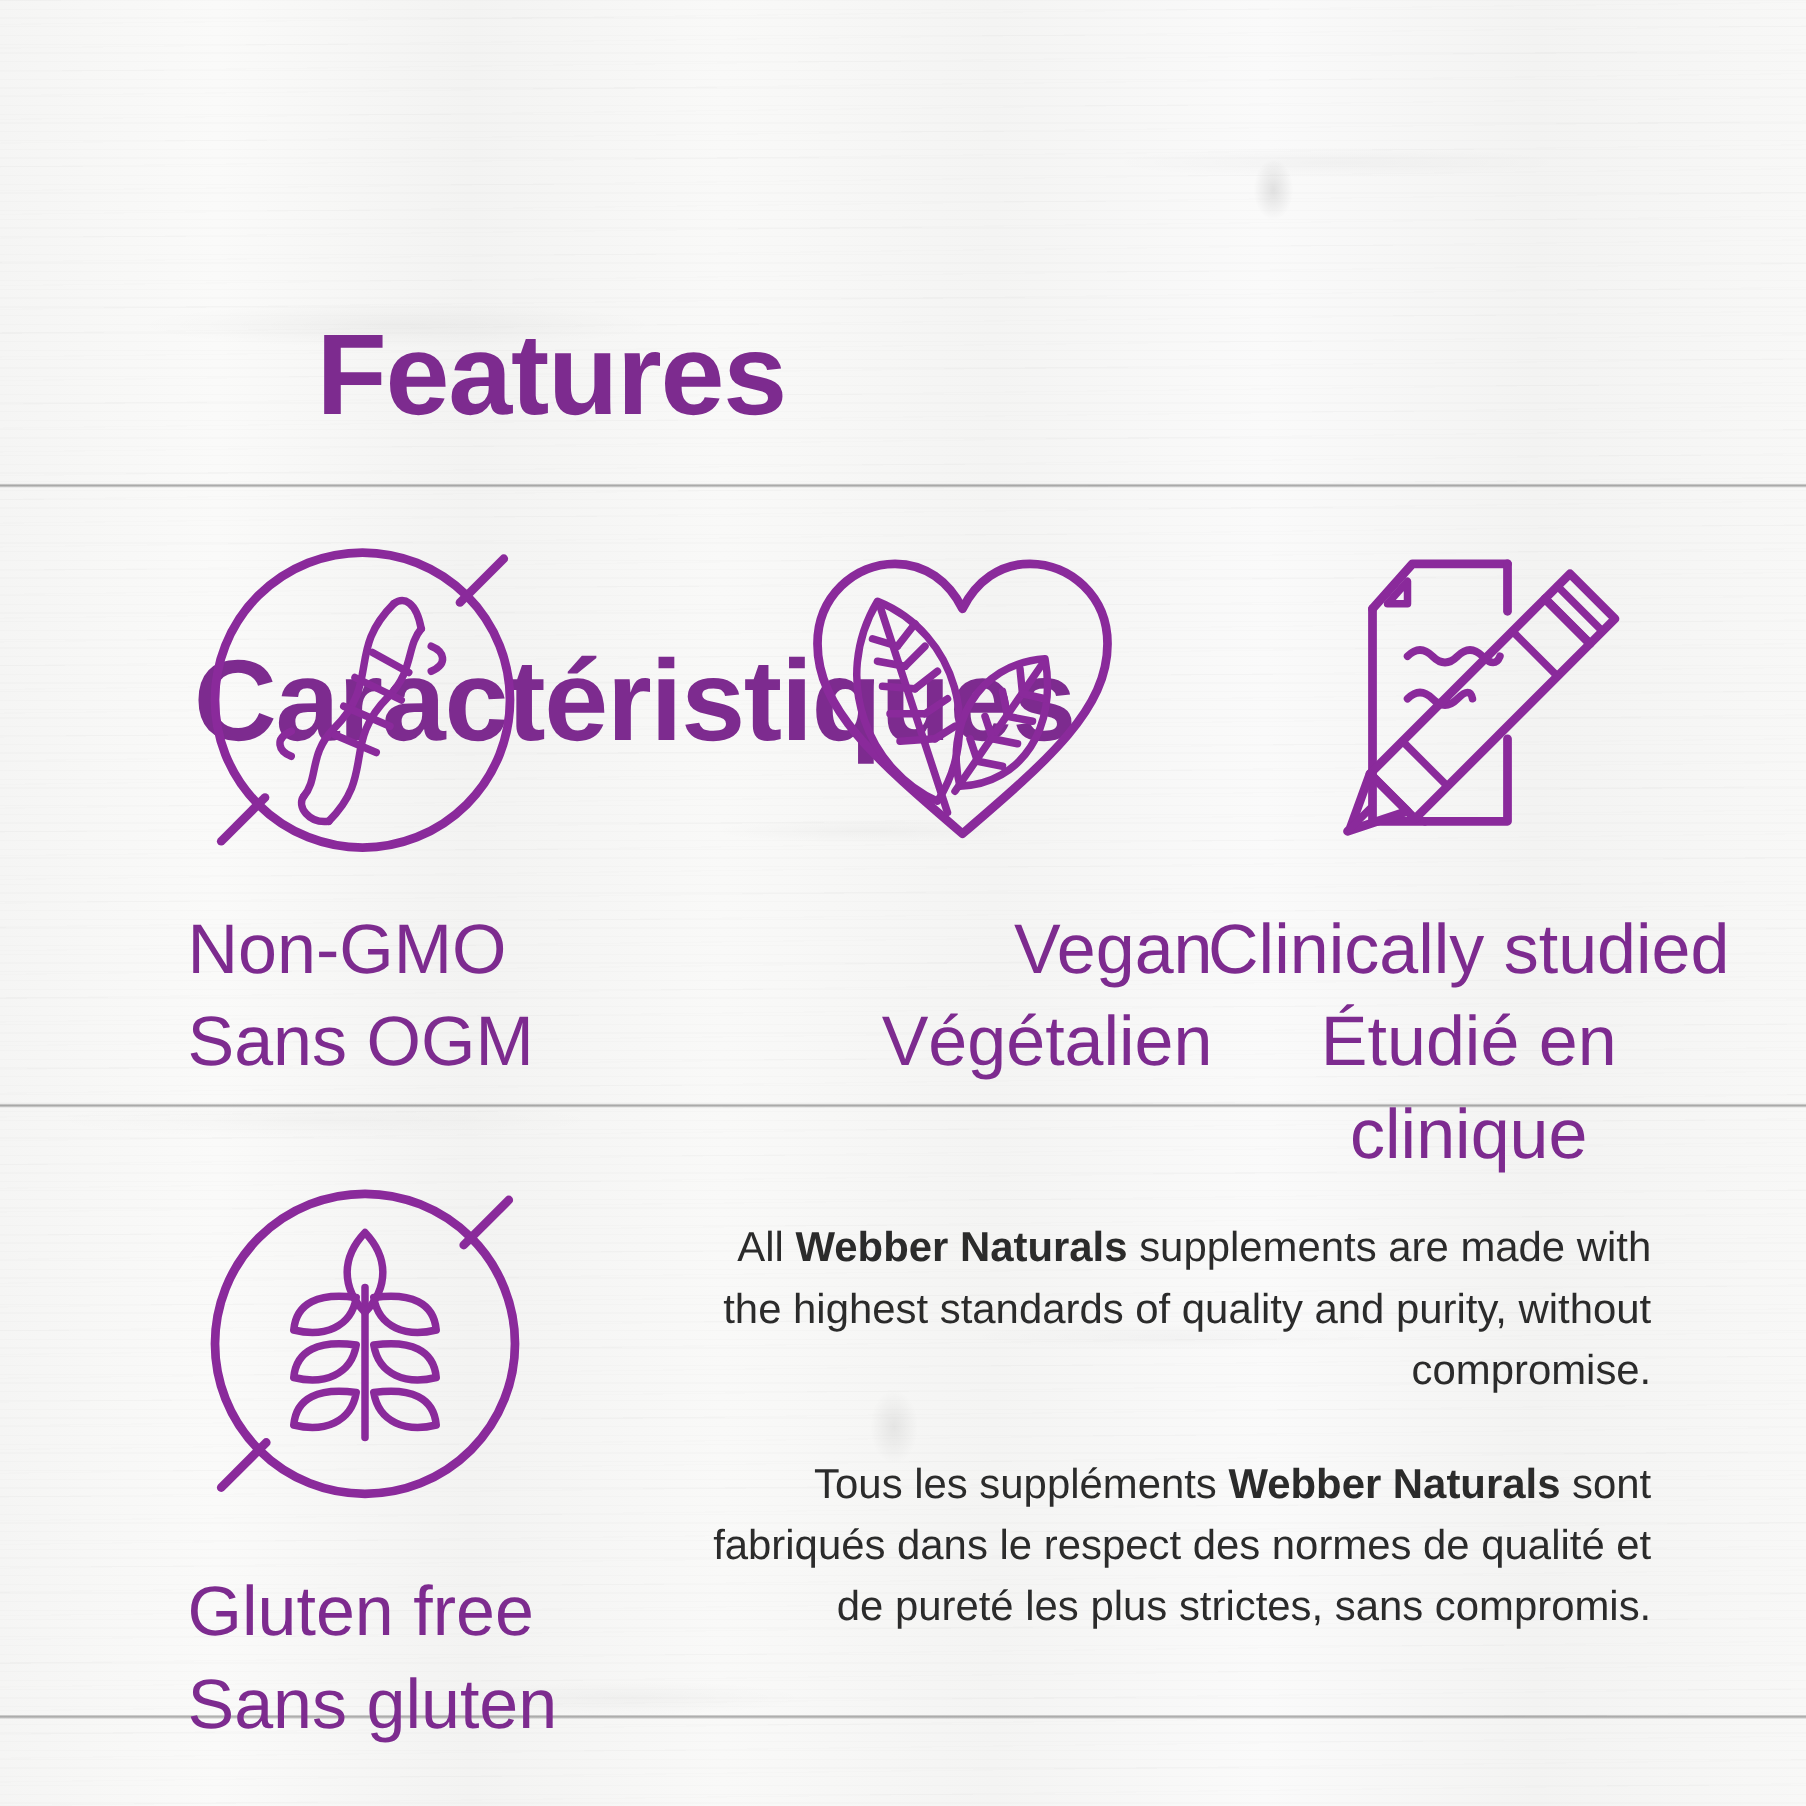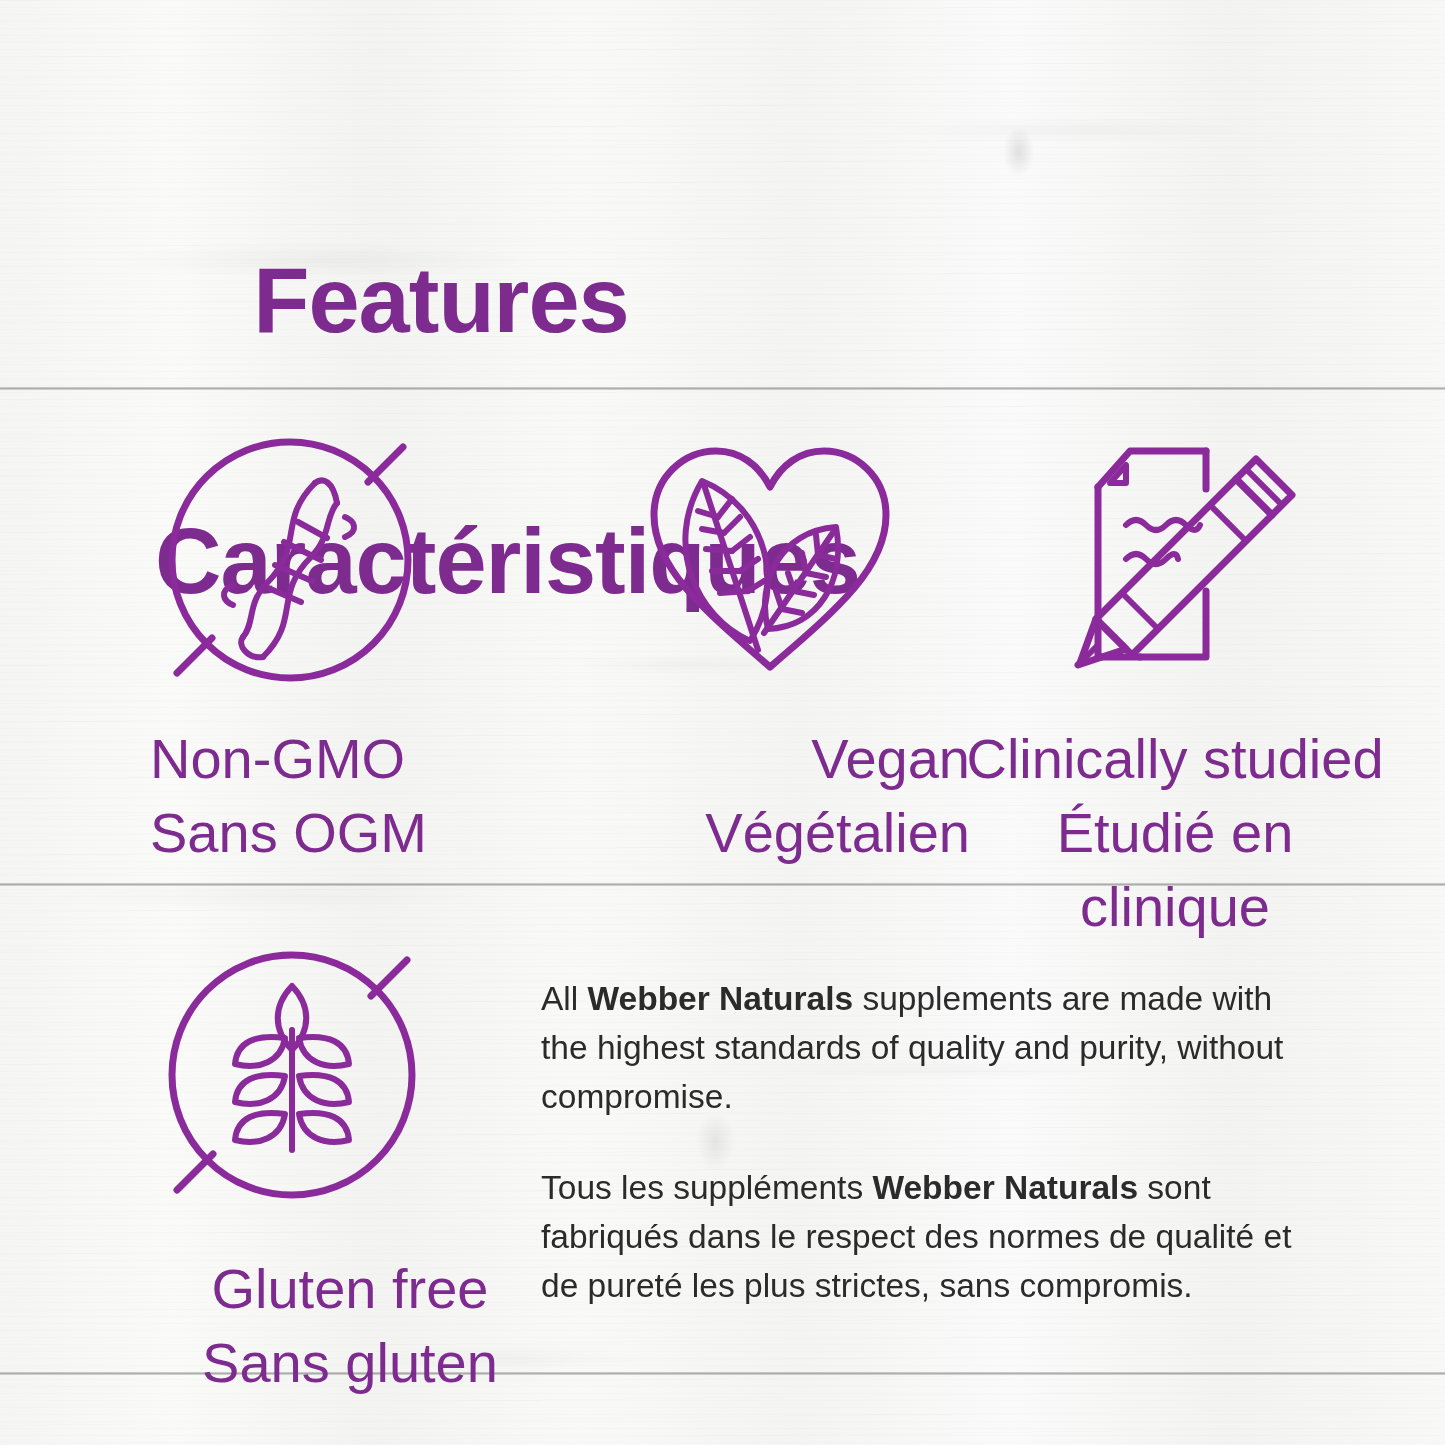--- a/index.html
+++ b/index.html
@@ -99,27 +99,28 @@
     white-space:pre-line;
   }
   .f1 .flabel{text-align:left;}
   .f2 .flabel{text-align:right;}
   .f3 .flabel{text-align:center;}
 
   .gf-block{
     position:absolute;left:150px;top:920px;width:400px;
   }
   .gf-block .icon-wrap{height:310px;justify-content:flex-start;padding-left:5px;}
-  .gf-block .flabel{text-align:center;}
+  .gf-block .flabel{text-align:left;}
 
   .body-col{
     position:absolute;left:541px;top:975px;width:780px;
     color:#2b2b2b;
     font-size:33.5px;
     line-height:1.46;
+    text-align:right;
   }
   .body-col p{margin:0 0 42px 0;}
   .body-col p:last-child{margin-bottom:18px;}
   .body-col b{font-weight:700;}
 
   svg{display:block;}
   .st{fill:none;stroke:#8a2a9b;stroke-width:7;stroke-linecap:round;stroke-linejoin:round;}
   .st-thin{fill:none;stroke:#8a2a9b;stroke-width:6;stroke-linecap:round;stroke-linejoin:round;}
 </style>
 </head>

